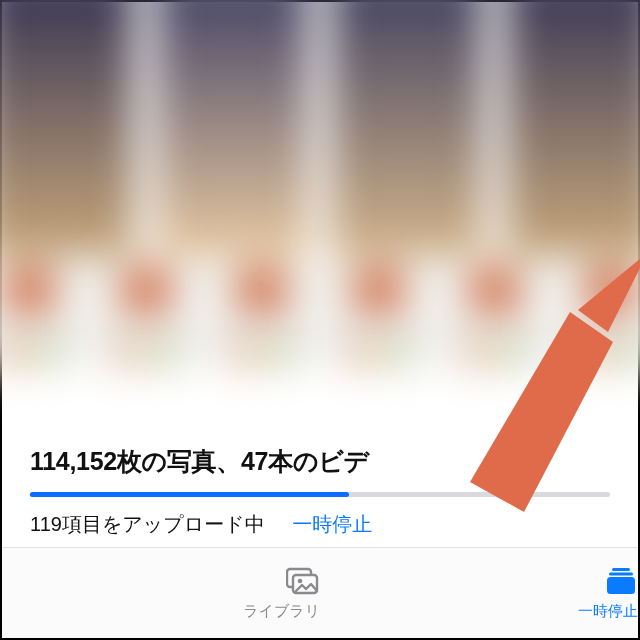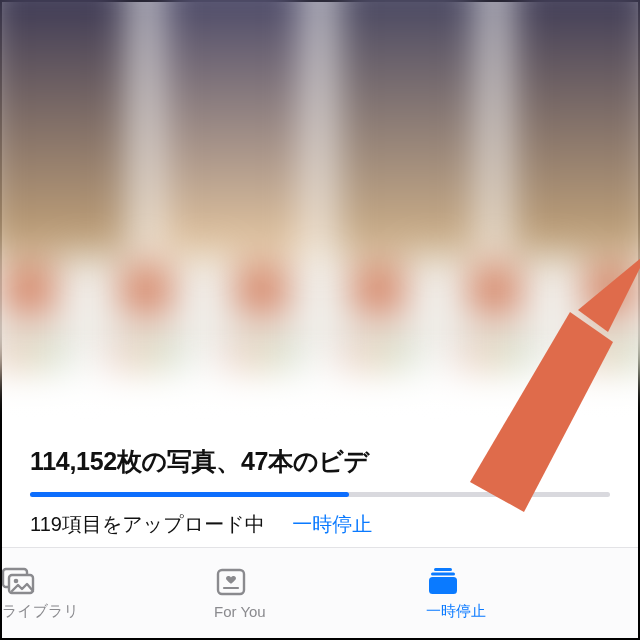--- a/index.html
+++ b/index.html
@@ -16,21 +16,21 @@
   .dot{width:46px;height:46px;border-radius:50%;background:#d4724f}
   .bar{width:60px;height:10px;border-radius:3px;background:linear-gradient(90deg,#c33,#d4a12a,#3a7)}
   .whitefade{position:absolute;top:330px;left:0;right:0;bottom:0;background:linear-gradient(#ffffff00,#ffffffdd 25%,#fff 35%)}
   .content{position:absolute;left:0;right:0;bottom:90px;padding:0 28px 10px;text-align:left}
   .count{font-size:25px;font-weight:600;color:#111;margin-bottom:14px;letter-spacing:-0.3px}
   .progress{position:relative;height:5px;background:#d9d9de;border-radius:3px;margin:0 auto 14px;width:100%}
   .progress-fill{position:absolute;left:0;top:0;bottom:0;border-radius:3px;background:#0d6efd}
   .status-line{font-size:20px;color:#111}
   .pause-link{color:#0a7aff;margin-left:22px}
   .tabbar{position:absolute;left:0;right:0;bottom:0;height:90px;display:flex;border-top:1px solid #e3e3e6;background:#fbfbfc}
-  .tab{flex:1;display:flex;flex-direction:column;align-items:flex-start;justify-content:center;gap:6px;color:#8a8a8e;font-size:15px}
+  .tab{flex:1;display:flex;flex-direction:column;align-items:flex-end;justify-content:center;gap:6px;color:#8a8a8e;font-size:15px}
   .tab.active{color:#0a7aff}
   .tab .icon{width:34px;height:30px;display:flex;align-items:center;justify-content:center}
   .tab svg{width:34px;height:30px}
   .arrow{position:absolute;top:250px;right:-10px;width:220px;height:260px;pointer-events:none}
 </style>
 </head>
 <body>
 
 <div class="frame">
   <div class="bg">
@@ -92,30 +92,20 @@
       <span class="icon">
         <svg viewBox="0 0 34 30">
             <rect x="1" y="3" width="24" height="18" rx="3" fill="none" stroke="#8a8a8e" stroke-width="2.4"></rect>
             <rect x="7" y="9" width="24" height="18" rx="3" fill="#fbfbfc" stroke="#8a8a8e" stroke-width="2.4"></rect>
             <circle cx="14" cy="15" r="2.3" fill="#8a8a8e"></circle>
             <path d="M10 25 l6 -6 l4 4 l5 -5 l6 7" fill="none" stroke="#8a8a8e" stroke-width="2.4" stroke-linecap="round" stroke-linejoin="round"></path>
           </svg>
       </span>
       <span>ライブラリ</span>
     </div>
-    <div class="tab">
-      <span class="icon">
-        <svg viewBox="0 0 34 30">
-            <rect x="4" y="3" width="26" height="24" rx="4" fill="none" stroke="#8a8a8e" stroke-width="2.4"></rect>
-            <path d="M17 10.5c1-2 4-2 4.8 0c.7 1.7-.8 3.2-4.8 6.2c-4-3-5.5-4.5-4.8-6.2c.8-2 3.8-2 4.8 0z" fill="#8a8a8e"></path>
-            <line x1="10" y1="21" x2="24" y2="21" stroke="#8a8a8e" stroke-width="2.2" stroke-linecap="round"></line>
-          </svg>
-      </span>
-      <span>For You</span>
-    </div>
     <div class="tab active">
       <span class="icon">
         <svg viewBox="0 0 34 30">
             <rect x="8" y="2" width="18" height="3" rx="1.5" fill="#0a7aff"></rect>
             <rect x="5" y="6.5" width="24" height="3" rx="1.5" fill="#0a7aff"></rect>
             <rect x="3" y="11" width="28" height="17" rx="3.5" fill="#0a7aff"></rect>
           </svg>
       </span>
       <span>一時停止</span>
     </div>

